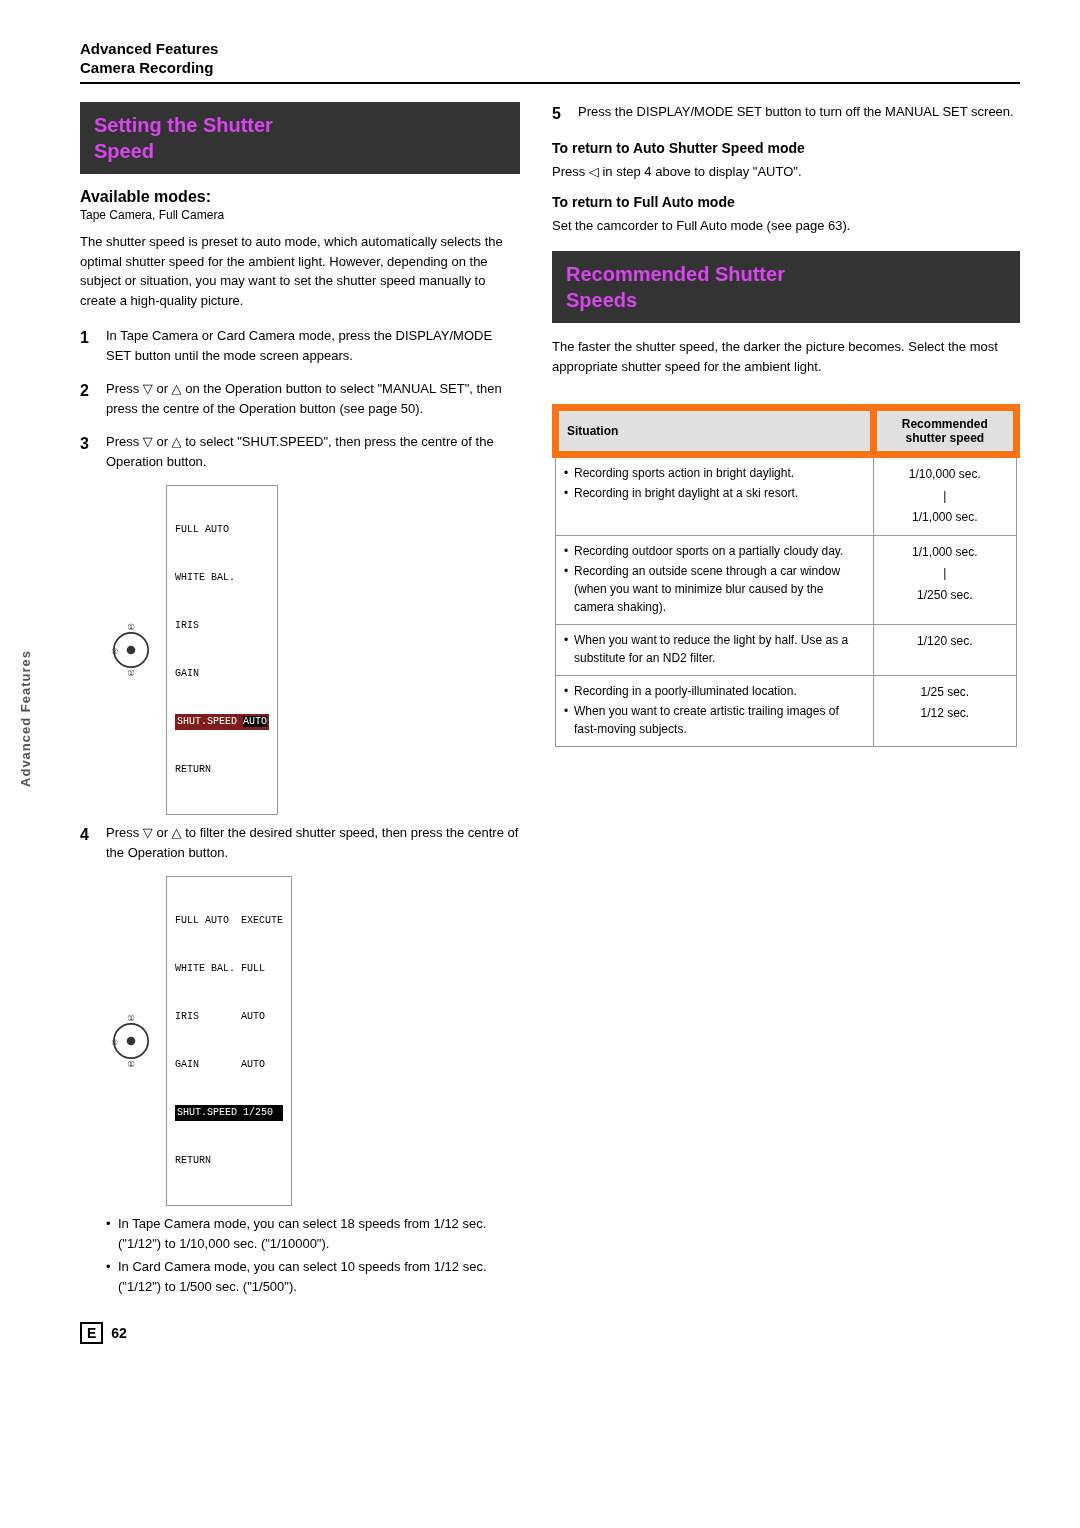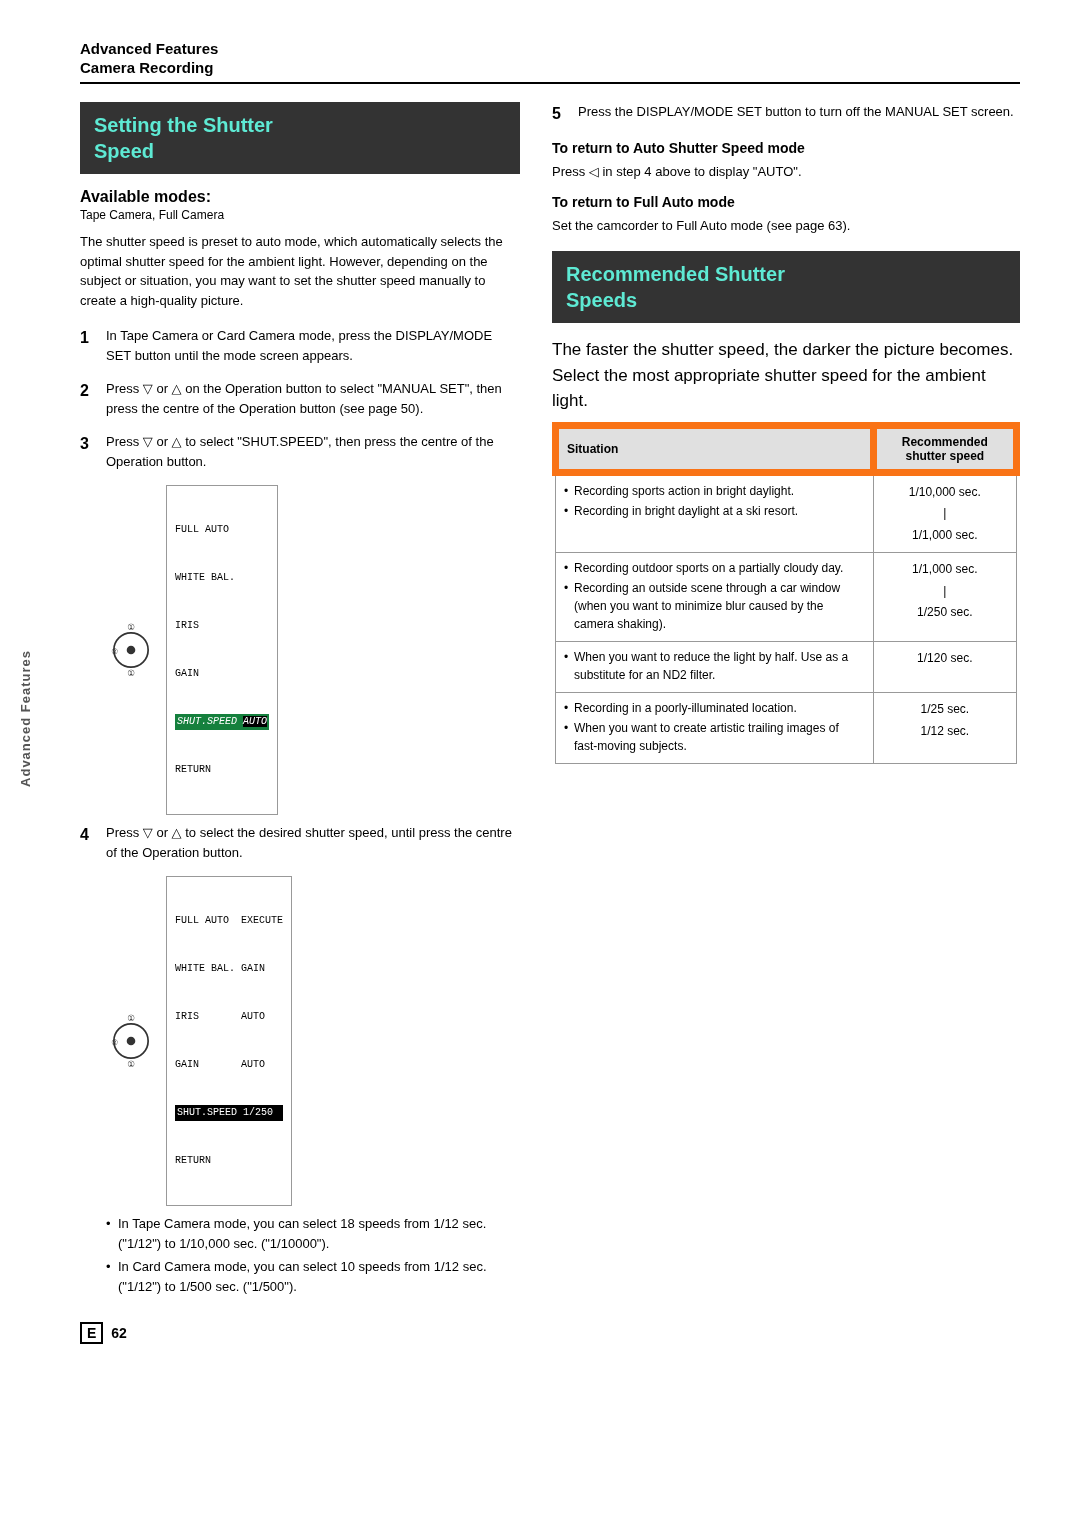--- a/index.html
+++ b/index.html
@@ -59,21 +59,21 @@
       width: 440px;
       flex-shrink: 0;
     }
     .col-right {
       flex: 1;
     }
 
     
     .title-box {
       background: #333;
-      color: #5eead4;
+      color: #d946ef;
       padding: 10px 14px;
       margin-bottom: 14px;
     }
     .title-box h1 {
       font-size: 20px;
       font-weight: bold;
       line-height: 1.3;
     }
 
     .available-modes {
@@ -173,23 +173,23 @@
       margin-top: 10px;
     }
 
     .sub-text {
       font-size: 13px;
       line-height: 1.5;
       margin-bottom: 12px;
     }
 
     .rec-intro {
-      font-size: 17px;
-      line-height: 1.5;
-      margin-bottom: 8px;
+      font-size: 13px;
+      line-height: 1.5;
+      margin-bottom: 28px;
     }
 
     
     .speed-table {
       width: 100%;
       border-collapse: collapse;
       font-size: 12px;
     }
     .speed-table th {
       background: #e0e0e0;
@@ -292,43 +292,43 @@
           <text x="25" y="65" text-anchor="middle" font-size="10" fill="#333">①</text>
 
           <text x="2" y="40" font-size="9" fill="#333">②</text>
         </svg>
 
         <div class="menu-box">
           <div>FULL AUTO</div>
           <div>WHITE BAL.</div>
           <div>IRIS</div>
           <div>GAIN</div>
-          <div style="background:#15803d;color:#fff;padding:0 2px;font-style:italic;">SHUT.SPEED <span style="background:#000;color:#fff;">AUTO</span></div>
+          <div style="background:#7f1d1d;color:#fff;padding:0 2px;">SHUT.SPEED <span style="background:#000;color:#fff;">AUTO</span></div>
           <div>RETURN</div>
         </div>
       </div>
 
       <div class="step">
         <span class="step-num">4</span>
-        <span class="step-text">Press ▽ or △ to select the desired shutter speed, until press the centre of the Operation button.</span>
+        <span class="step-text">Press ▽ or △ to filter the desired shutter speed, then press the centre of the Operation button.</span>
       </div>
 
       <div class="diagram-wrapper">
 
         <svg class="dial-icon" viewBox="0 0 50 70" xmlns="http://www.w3.org/2000/svg">
           <circle cx="25" cy="35" r="20" fill="none" stroke="#333" stroke-width="2"></circle>
           <circle cx="25" cy="35" r="5" fill="#333"></circle>
           <text x="25" y="12" text-anchor="middle" font-size="10" fill="#333">①</text>
           <text x="25" y="65" text-anchor="middle" font-size="10" fill="#333">①</text>
           <text x="2" y="40" font-size="9" fill="#333">②</text>
         </svg>
 
         <div class="menu-box">
           <div>FULL AUTO  EXECUTE</div>
-          <div>WHITE BAL. GAIN</div>
+          <div>WHITE BAL. FULL</div>
           <div>IRIS       AUTO</div>
           <div>GAIN       AUTO</div>
           <div style="background:#000;color:#fff;padding:0 2px;">SHUT.SPEED 1/250</div>
           <div>RETURN</div>
         </div>
       </div>
 
       <ul class="bullet-list">
         <li>In Tape Camera mode, you can select 18 speeds from 1/12 sec. ("1/12") to 1/10,000 sec. ("1/10000").</li>
         <li>In Card Camera mode, you can select 10 speeds from 1/12 sec. ("1/12") to 1/500 sec. ("1/500").</li>

